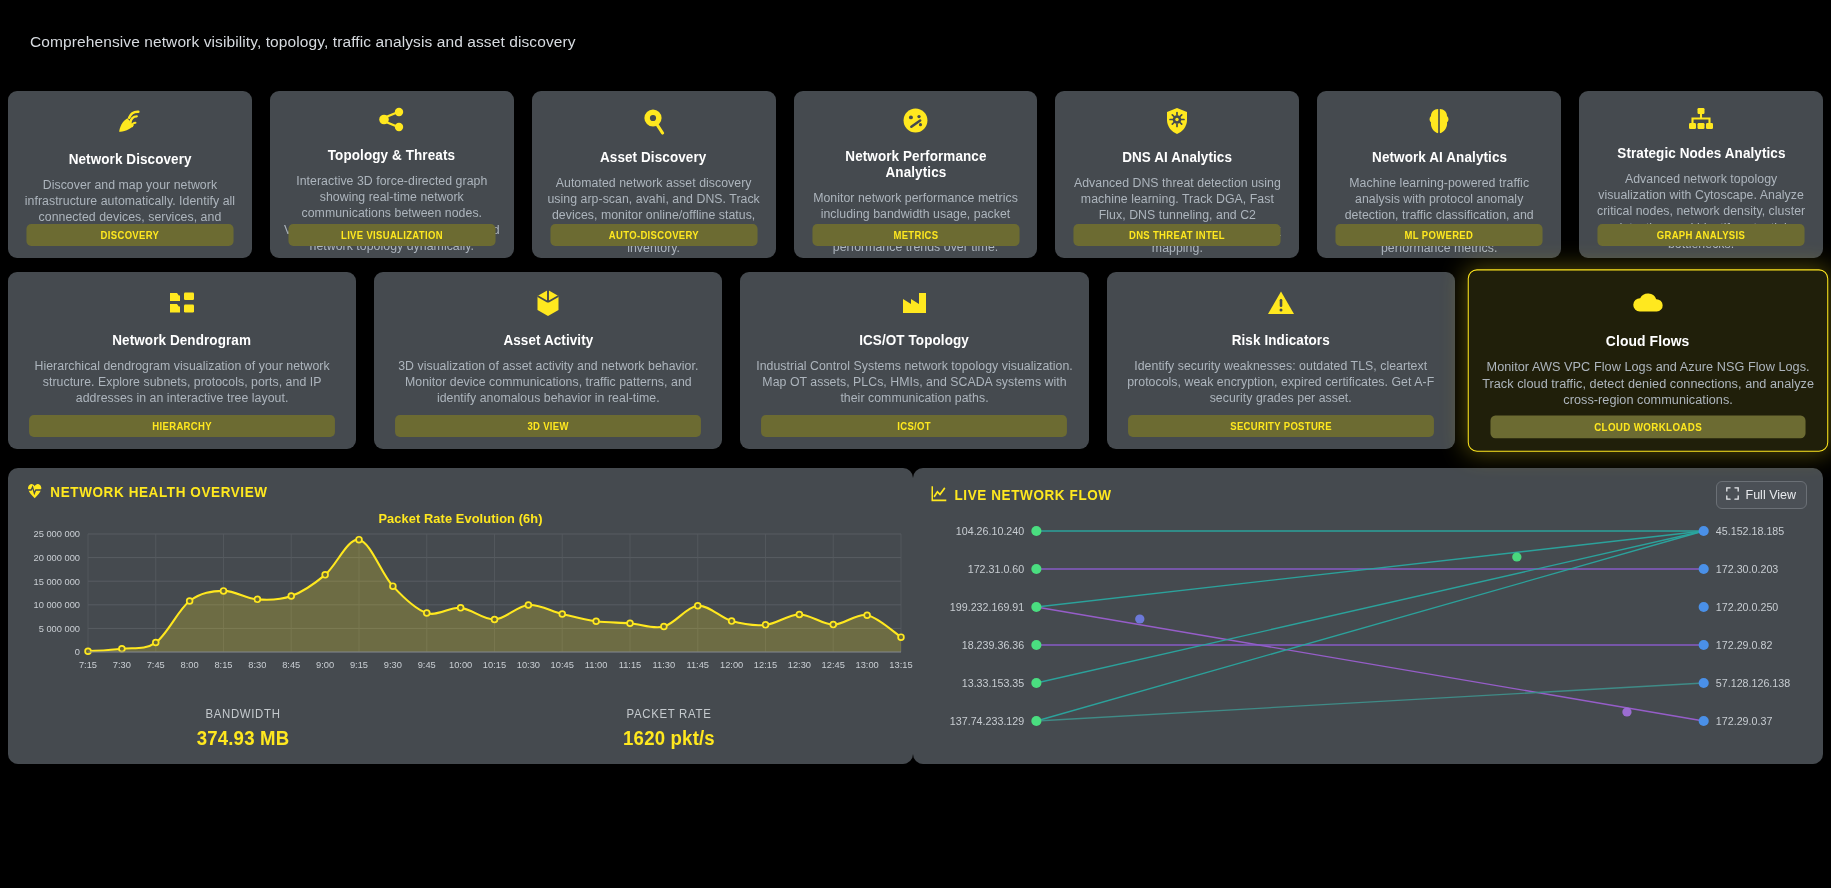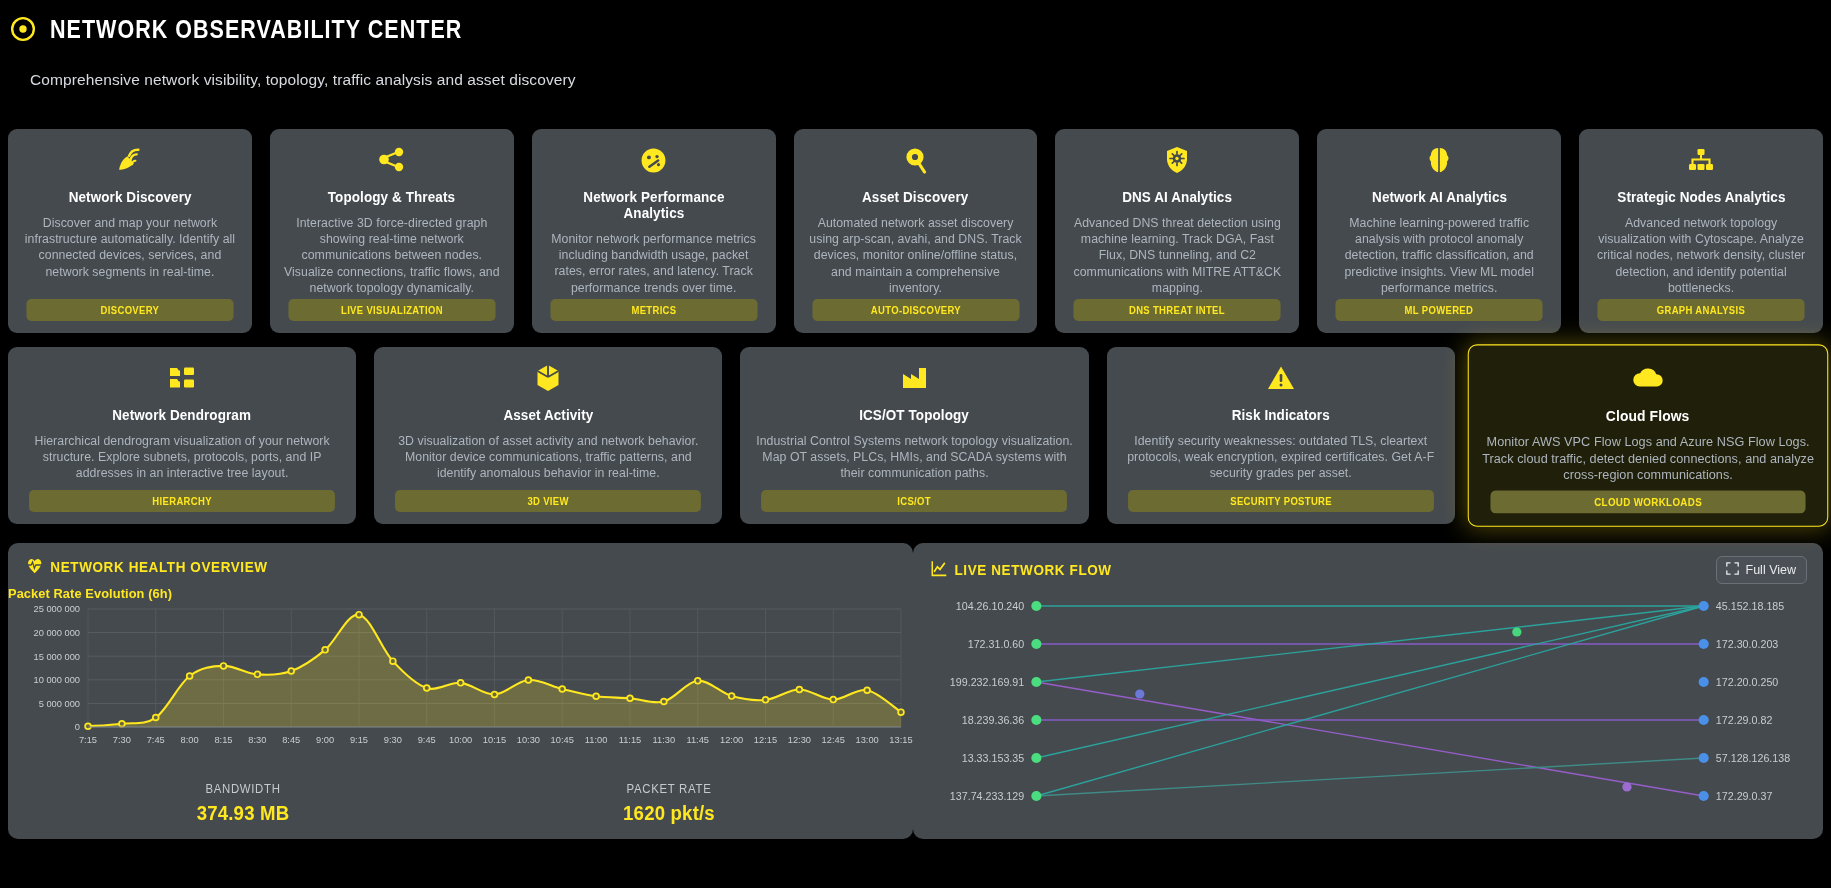--- a/index.html
+++ b/index.html
@@ -30,21 +30,21 @@
   .card-row { display: flex; gap: 18px; }
   .card-row + .card-row { margin-top: 14px; }
   .card {
     flex: 1 1 0; min-width: 0;
     background: #454a4f;
     border-radius: 9px;
     padding: 16px 13px 12px 13px;
     display: flex; flex-direction: column; align-items: center;
     position: relative;
   }
-  .card.r1 { height: 204px; }
+  .card.r1 { height: 167px; }
   .card.r2 { height: 177px; }
   .card.hl {
     background: #201f0a;
     border: 1px solid #ffe81f;
     box-shadow: 0 0 24px 2px rgba(255,232,31,0.30);
     transform: scale(1.03);
     z-index: 5;
   }
   .card-icon { height: 30px; display: flex; align-items: center; justify-content: center; }
   .card-icon svg { display:block; }
@@ -88,21 +88,21 @@
     display:flex; align-items:center; gap:7px;
     border: 1px solid #6b7076; border-radius: 6px;
     background: #4b5056; color: #e8eaed;
     font-size: 12.5px; padding: 5px 10px 5px 9px; cursor: pointer;
   }
 
   
   .chart-area { position: relative; margin: 6px 0 0 0; height: 178px; }
   .chart-title {
     color: #ffe81f; font-size: 12.8px; font-weight: bold;
-    margin-top: 8px; letter-spacing: .1px;
+    text-align: center; margin-top: 8px; letter-spacing: .1px;
   }
   .chart-svg { display: block; width: 100%; height: 152px; }
   .chart-svg text { font-family: "Liberation Sans", sans-serif; }
 
   .metrics {
     display: flex; position: absolute; left: 0; right: 9px; bottom: 14px;
     padding: 0 22px;
   }
   .metric { flex: 1 1 0; text-align: center; }
   .metric-label {
@@ -116,29 +116,20 @@
 
   
   .flow-area { position: relative; height: 236px; margin-top: 4px; }
   .flow-svg { display:block; width: 100%; height: 100%; }
   .flow-svg text { font-family: "Liberation Sans", sans-serif; font-size: 10.6px; fill: #c7ccd1; }
 </style>
 </head>
 <body>
 
 <div class="page-header">
-  <div class="title-row">
-    <span class="eye-icon">
-      <svg viewBox="0 0 24 24" width="26" height="26">
-        <circle cx="12" cy="12" r="10" fill="none" stroke="#ffe81f" stroke-width="2.2"></circle>
-        <circle cx="12" cy="12" r="3.4" fill="#ffe81f"></circle>
-      </svg>
-    </span>
-    <div class="page-title">NETWORK OBSERVABILITY CENTER</div>
-  </div>
   <div class="page-sub">Comprehensive network visibility, topology, traffic analysis and asset discovery</div>
 </div>
 
 <div class="grid-wrap">
   <div class="card-row" id="row1">
       <div class="card r1">
         <div class="card-icon">
           <svg viewBox="0 0 26 26" width="27" height="27">
             <path d="M3 22 C3 22 4 13 11 9 L17 16 C12 22 3 22 3 22 Z" fill="#ffe81f"></path>
             <path d="M13 9 A9 9 0 0 1 21 2" fill="none" stroke="#ffe81f" stroke-width="2.4" stroke-linecap="round" transform="rotate(8 17 6)"></path>
@@ -155,46 +146,46 @@
           <svg viewBox="0 0 28 26" width="28" height="26">
             <circle cx="21" cy="5" r="4.2" fill="#ffe81f"></circle>
             <circle cx="21" cy="20" r="4.2" fill="#ffe81f"></circle>
             <circle cx="6" cy="12.5" r="4.8" fill="#ffe81f"></circle>
             <path d="M8 10 L19 5.5 M8 15 L19 19.5" stroke="#ffe81f" stroke-width="2.4"></path>
           </svg>
         </div>
         <div class="card-title">Topology &amp; Threats</div>
         <div class="card-desc">Interactive 3D force-directed graph showing real-time network communications between nodes. Visualize connections, traffic flows, and network topology dynamically.</div>
         <div class="card-tag">LIVE VISUALIZATION</div>
+      </div>
+      <div class="card r1">
+        <div class="card-icon">
+          <svg viewBox="0 0 24 28" width="25" height="28">
+            <circle cx="11.5" cy="11" r="8.6" fill="#ffe81f"></circle>
+            <circle cx="11.5" cy="11" r="3.1" fill="#454a4f"></circle>
+            <path d="M15.5 17.5 L21 26" stroke="#ffe81f" stroke-width="3.2" stroke-linecap="round"></path>
+          </svg>
+        </div>
+        <div class="card-title">Asset Discovery</div>
+        <div class="card-desc">Automated network asset discovery using arp-scan, avahi, and DNS. Track devices, monitor online/offline status, and maintain a comprehensive inventory.</div>
+        <div class="card-tag">AUTO-DISCOVERY</div>
       </div>
       <div class="card r1">
         <div class="card-icon">
           <svg viewBox="0 0 26 26" width="27" height="27">
             <circle cx="13" cy="13" r="11.5" fill="#ffe81f"></circle>
             <circle cx="8.6" cy="10" r="1.9" fill="#454a4f"></circle>
             <circle cx="16.4" cy="9.2" r="1.6" fill="#454a4f"></circle>
             <path d="M9 19 L17.5 13" stroke="#454a4f" stroke-width="2.4" stroke-linecap="round"></path>
             <circle cx="17.8" cy="17" r="1.5" fill="#454a4f"></circle>
           </svg>
         </div>
         <div class="card-title">Network Performance Analytics</div>
         <div class="card-desc">Monitor network performance metrics including bandwidth usage, packet rates, error rates, and latency. Track performance trends over time.</div>
         <div class="card-tag">METRICS</div>
-      </div>
-      <div class="card r1">
-        <div class="card-icon">
-          <svg viewBox="0 0 24 28" width="25" height="28">
-            <circle cx="11.5" cy="11" r="8.6" fill="#ffe81f"></circle>
-            <circle cx="11.5" cy="11" r="3.1" fill="#454a4f"></circle>
-            <path d="M15.5 17.5 L21 26" stroke="#ffe81f" stroke-width="3.2" stroke-linecap="round"></path>
-          </svg>
-        </div>
-        <div class="card-title">Asset Discovery</div>
-        <div class="card-desc">Automated network asset discovery using arp-scan, avahi, and DNS. Track devices, monitor online/offline status, and maintain a comprehensive inventory.</div>
-        <div class="card-tag">AUTO-DISCOVERY</div>
       </div>
       <div class="card r1">
         <div class="card-icon">
           <svg viewBox="0 0 24 28" width="24" height="28">
             <path d="M12 1 L22 5 V13 C22 20 17 25 12 27 C7 25 2 20 2 13 V5 Z" fill="#ffe81f"></path>
             <circle cx="12" cy="12.5" r="4.3" fill="#454a4f"></circle>
             <path d="M12 5.5 V8 M12 17 V19.5 M5 12.5 H7.6 M16.4 12.5 H19 M7.3 7.8 L9 9.5 M15 15.5 L16.7 17.2 M16.7 7.8 L15 9.5 M9 15.5 L7.3 17.2" stroke="#454a4f" stroke-width="1.7" stroke-linecap="round"></path>
             <circle cx="12" cy="12.5" r="1.7" fill="#ffe81f"></circle>
           </svg>
         </div>

